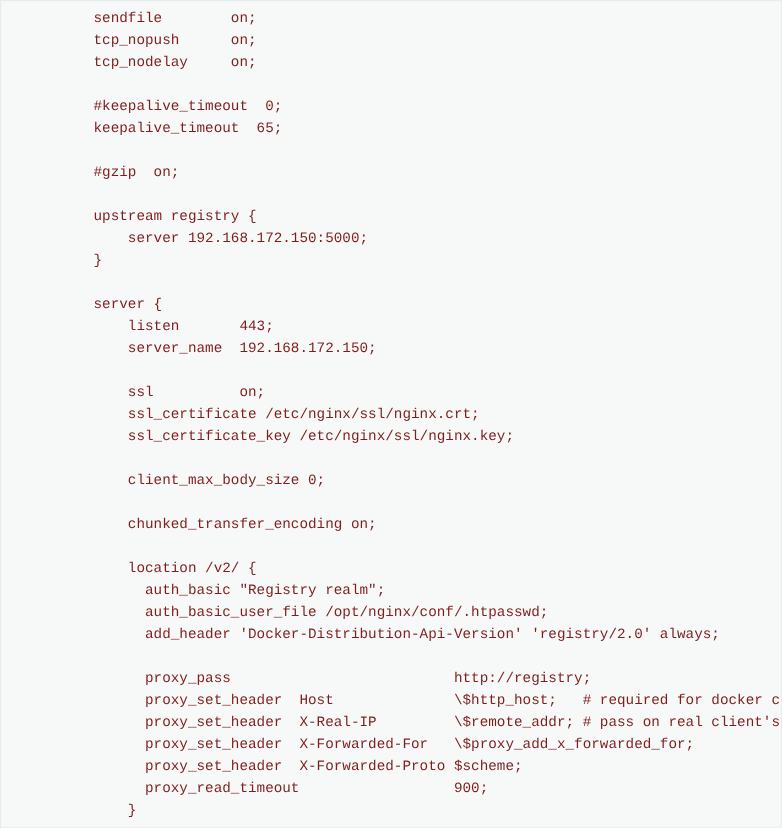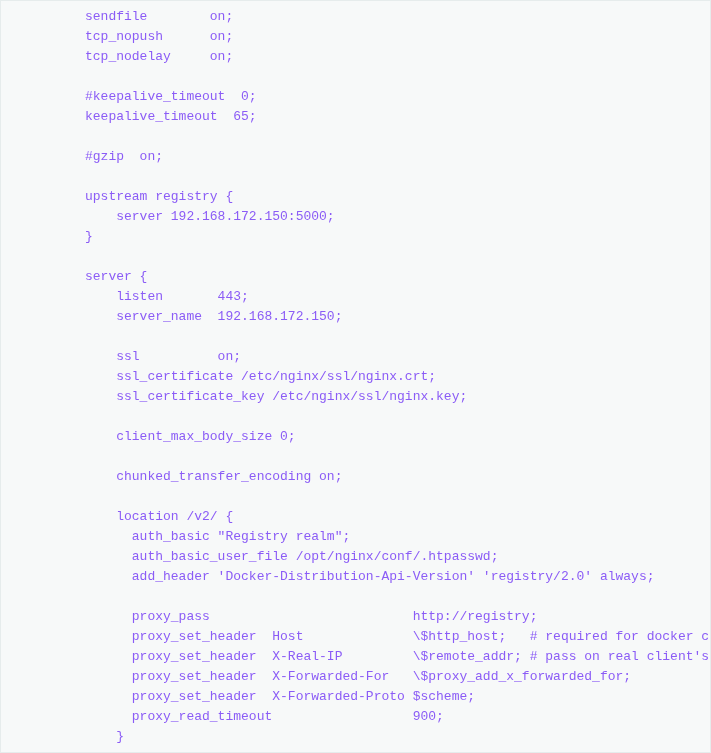--- a/index.html
+++ b/index.html
@@ -18,21 +18,21 @@
     border: 1px solid #e6ecec;
     padding: 6px 0 0 0;
     overflow: hidden;
   }
   pre.code {
     margin: 0;
     padding: 0 0 0 84px;
     font-family: "SFMono-Regular", Consolas, "Liberation Mono", Menlo, Courier, monospace;
     font-size: 13px;
     line-height: 20px;
-    color: #8b5cf6;
+    color: #7f1d1d;
     white-space: pre;
   }
 </style>
 </head>
 <body>
 
 <div class="code-container">
   <pre class="code">sendfile        on;
 tcp_nopush      on;
 tcp_nodelay     on;

